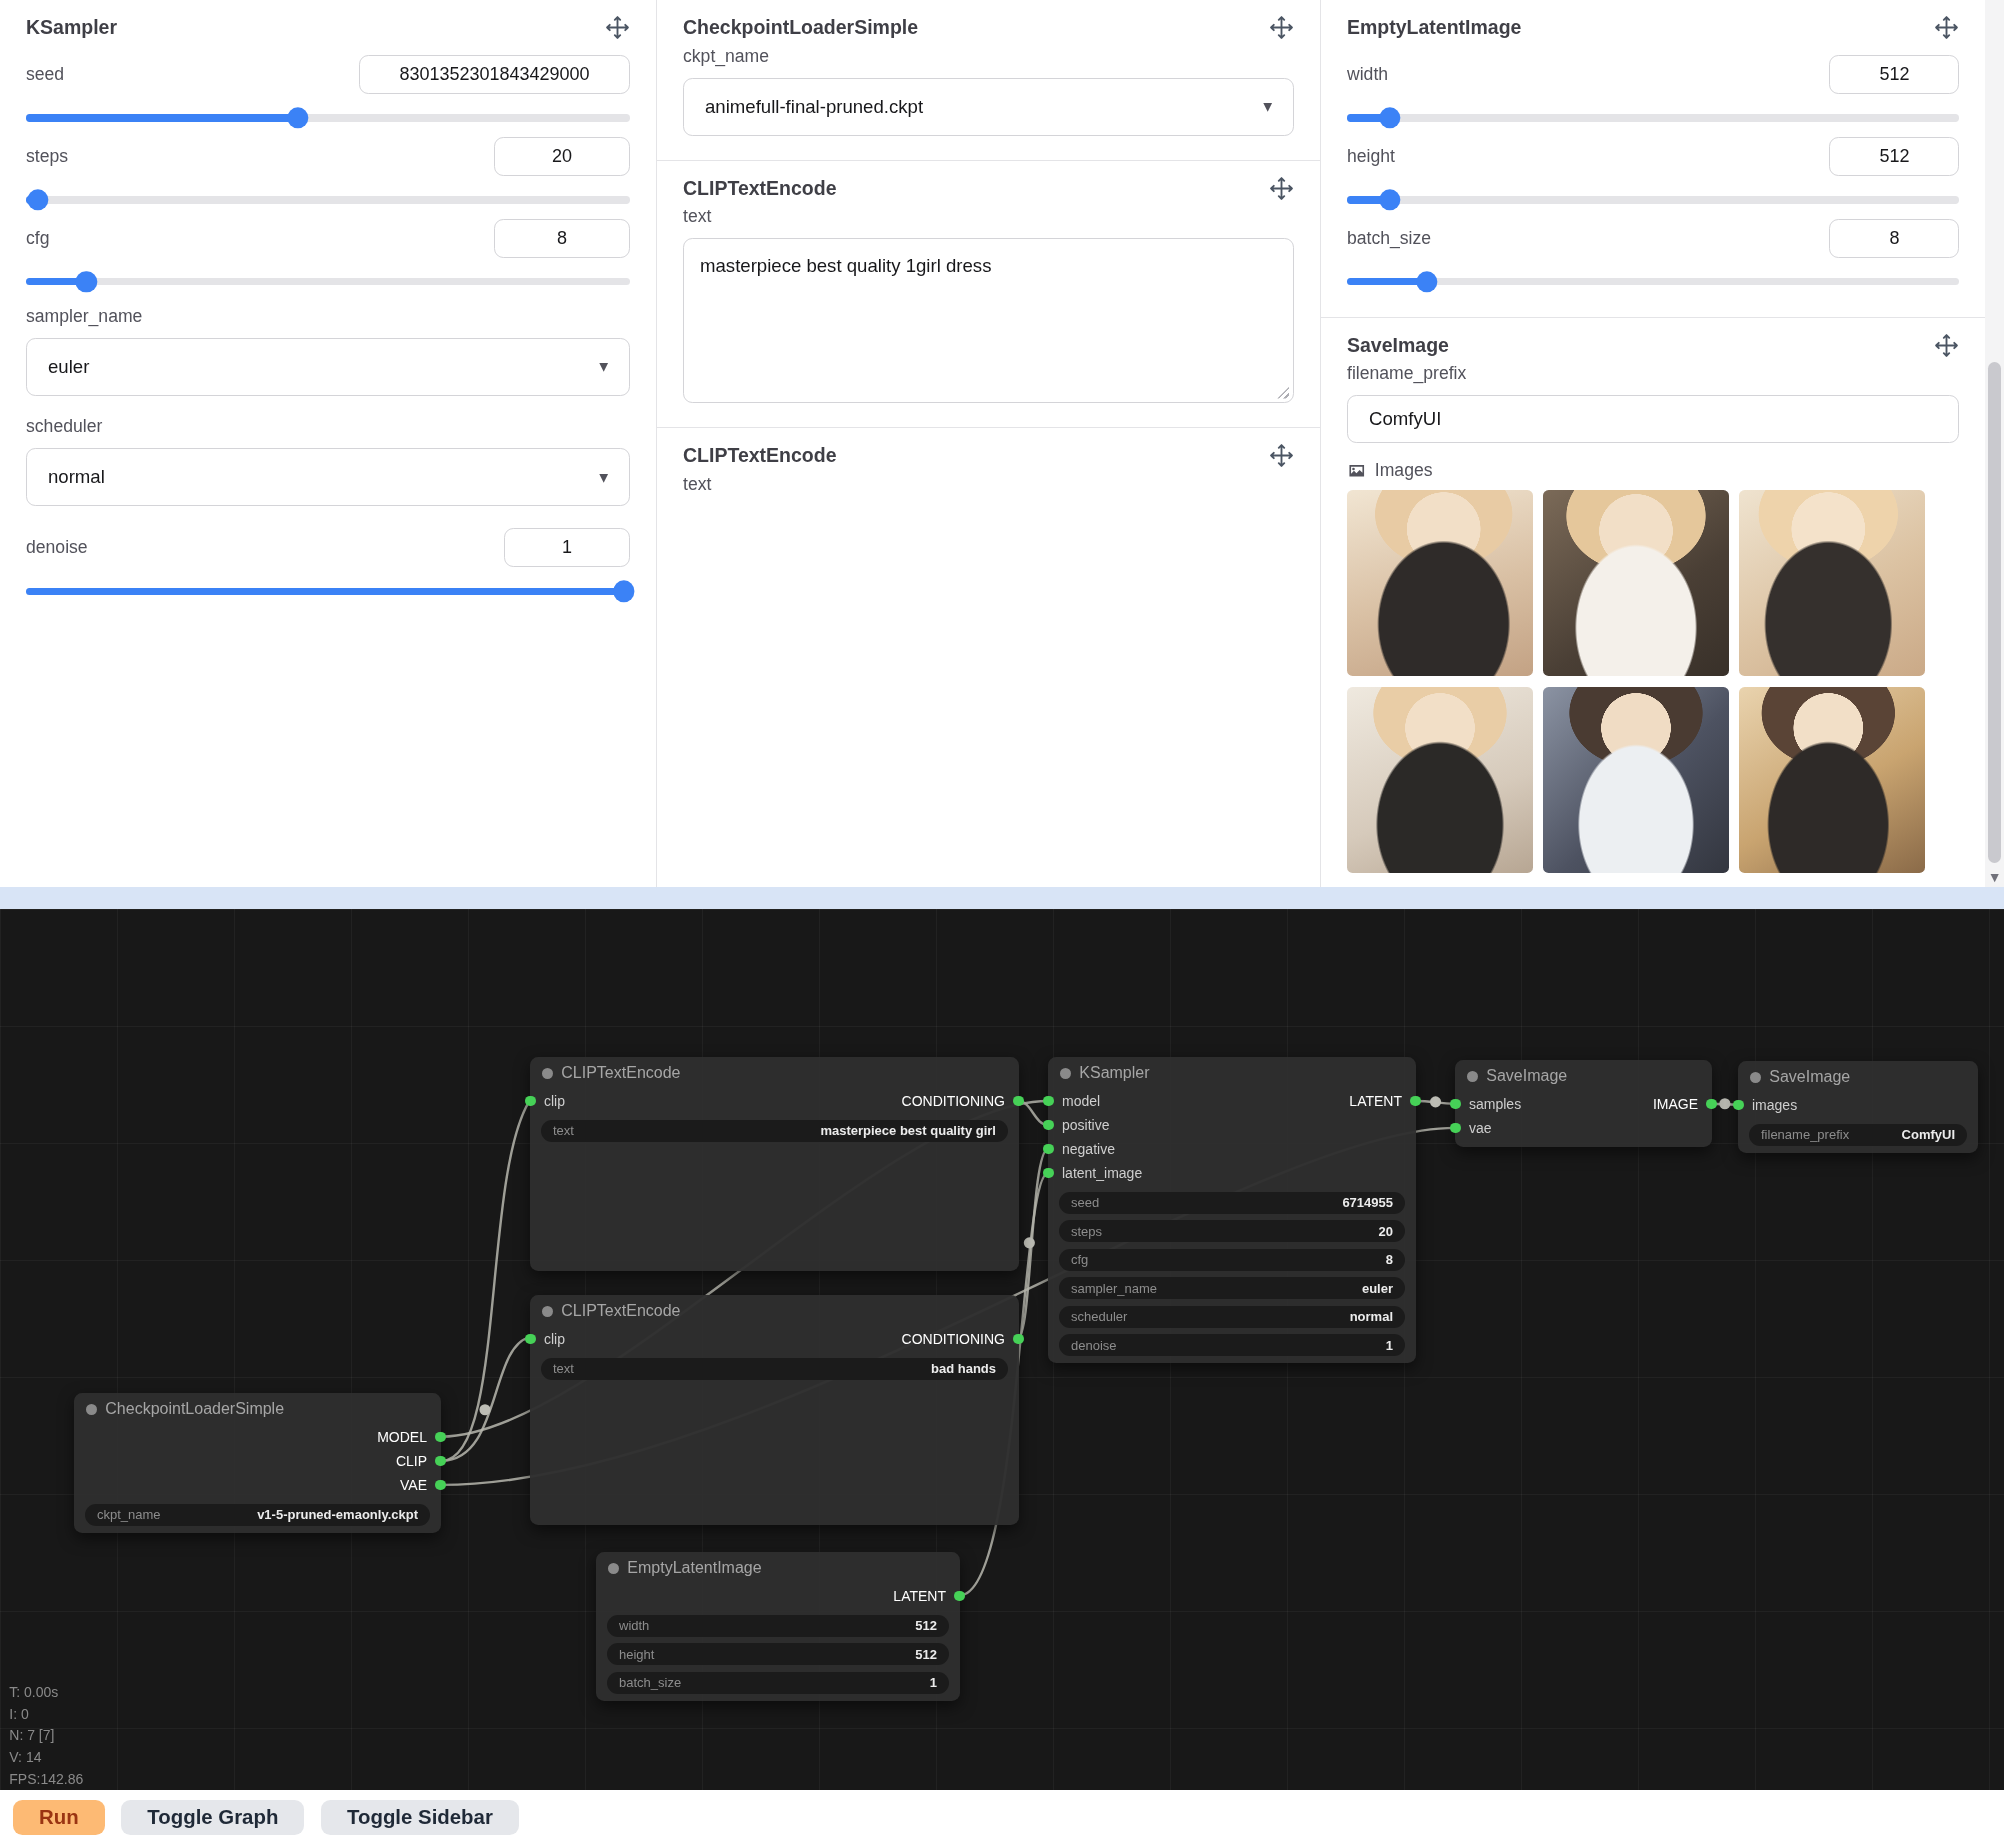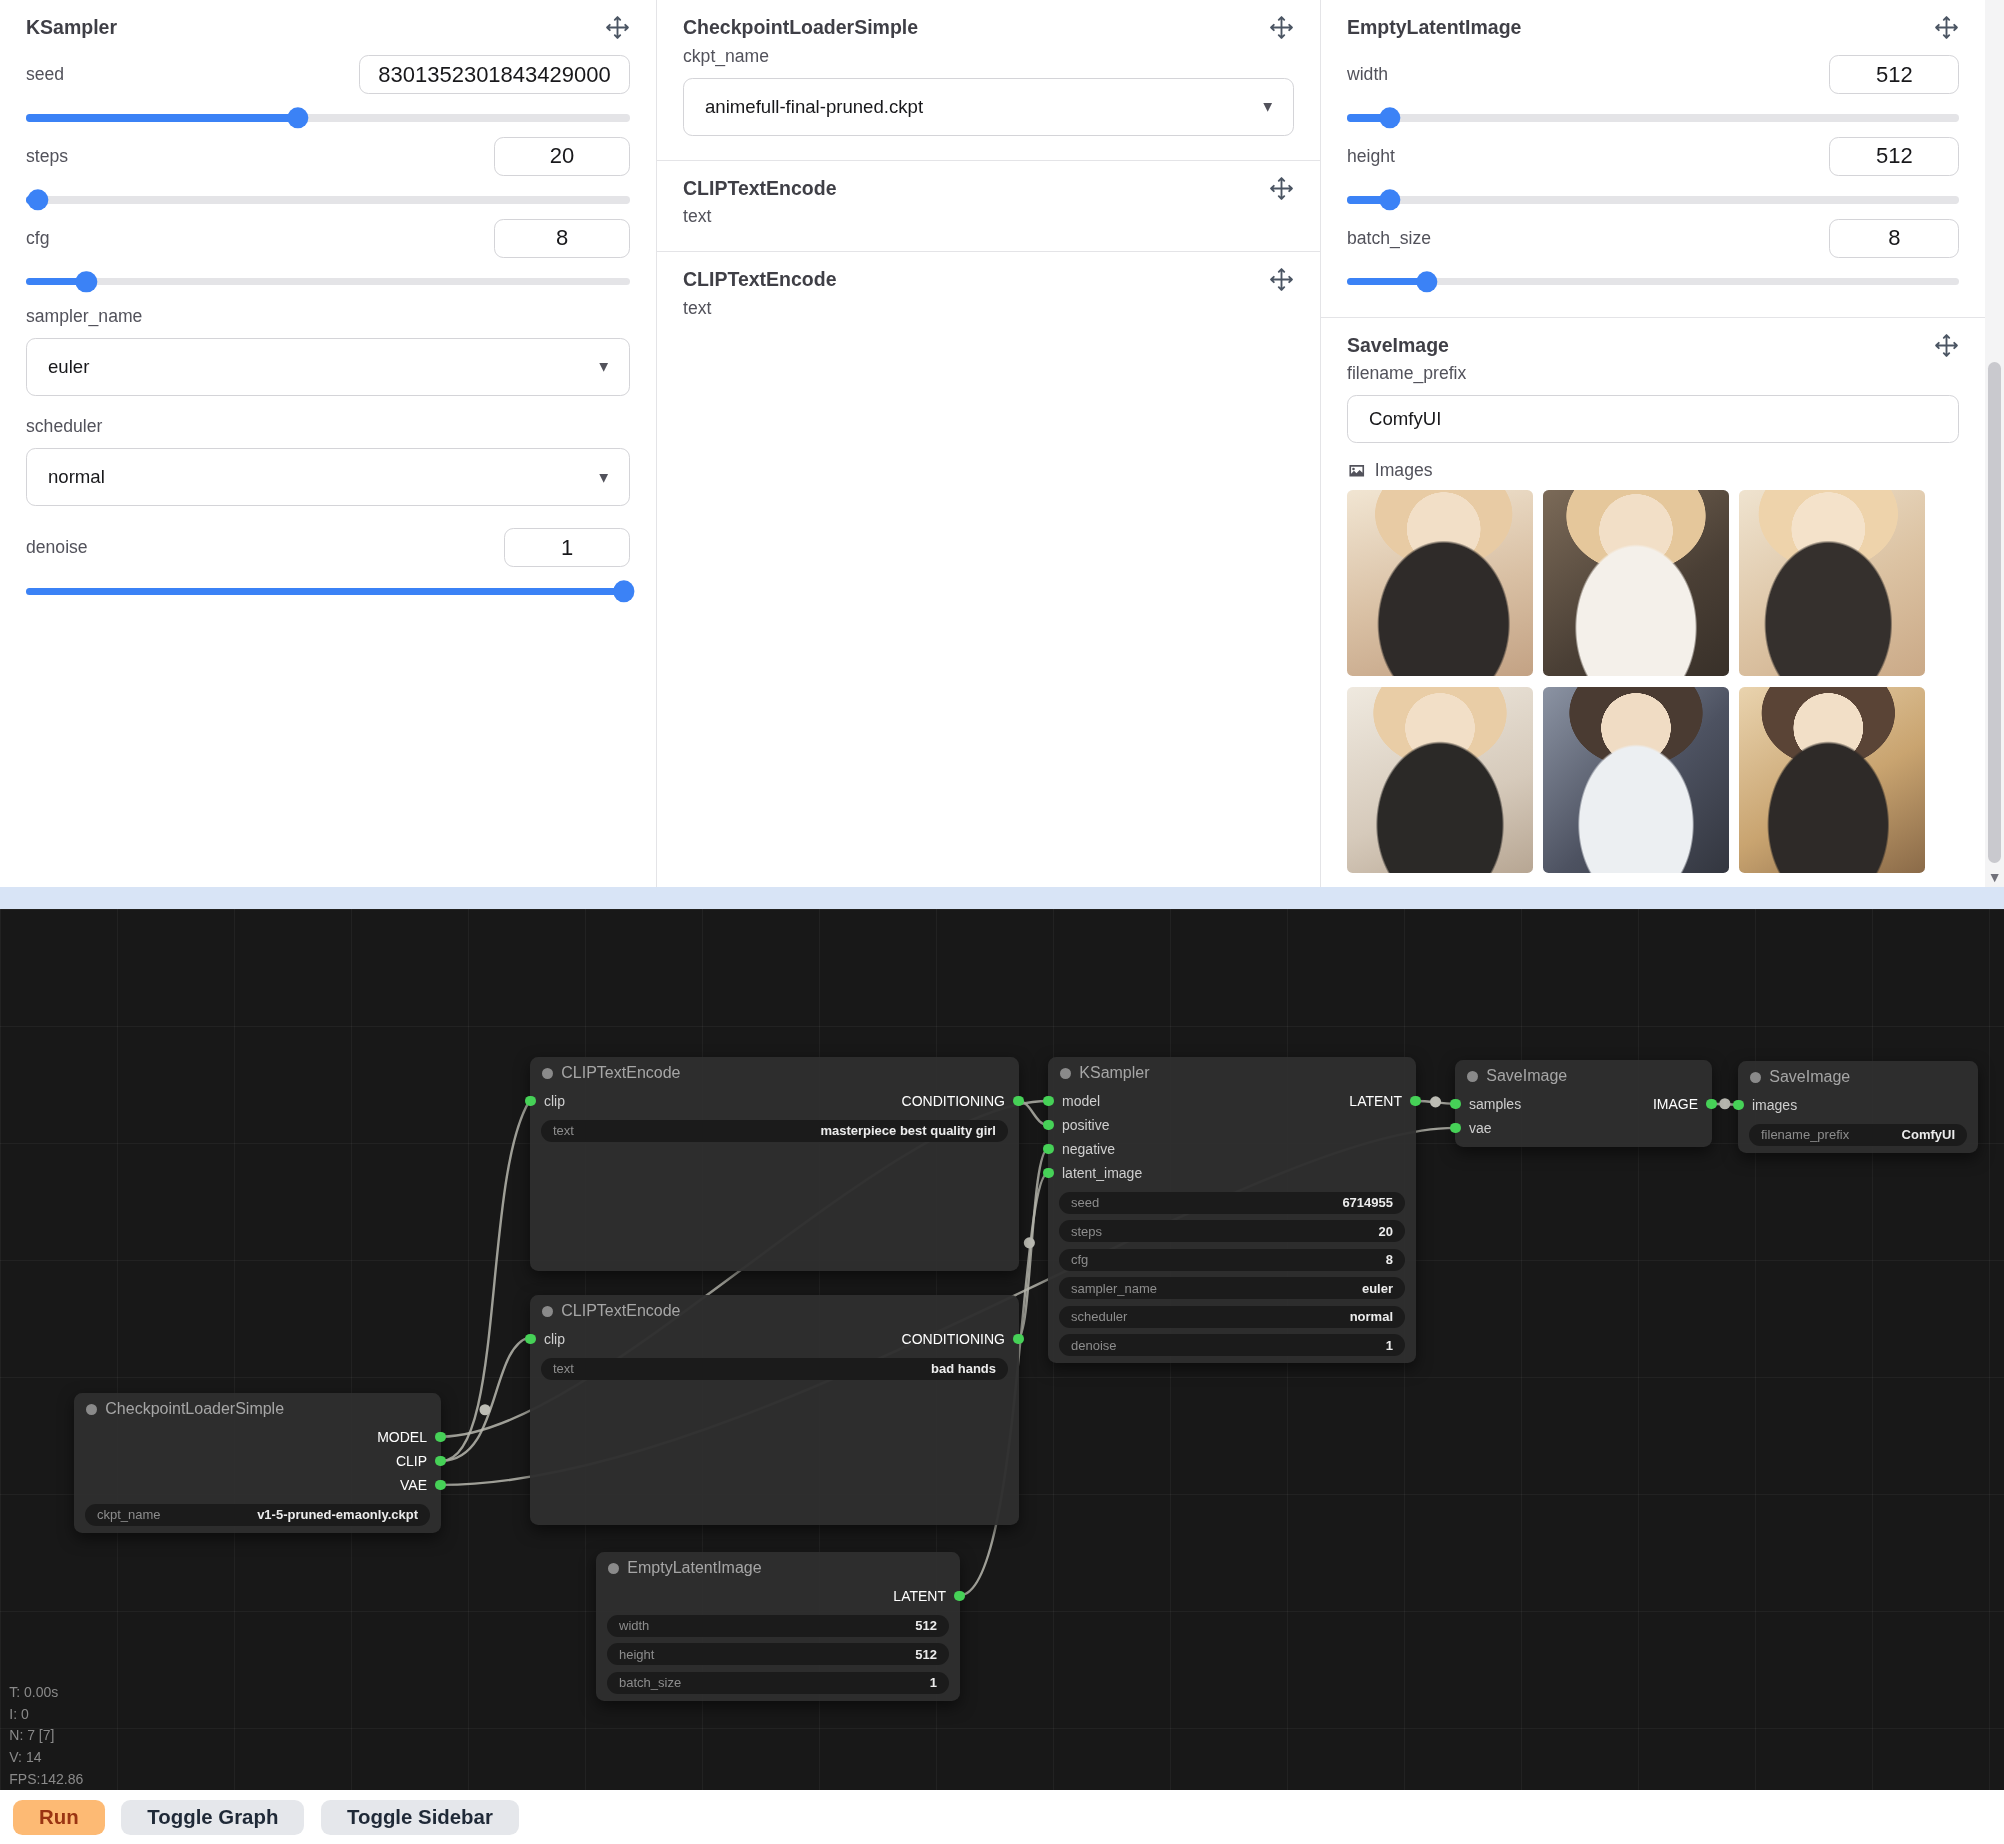--- a/index.html
+++ b/index.html
@@ -16,21 +16,21 @@
   .panel { padding: 15px 26px 24px 26px; }
   .panel + .panel { border-top: 0.9px solid #e4e4e7; }
   .panel-head { display: flex; justify-content: space-between; align-items: center; margin-bottom: 5.6px; }
   .panel-head h2 { font-size: 19.5px; font-weight: 600; color: #3f3f46; }
   .move-icon { width: 25px; height: 25px; color: #4b5563; cursor: grab; }
   .move-icon svg { width: 100%; height: 100%; }
 
   .frow { display: flex; justify-content: space-between; align-items: center; margin-top: 15px; }
   .frow label, .fcol label { font-size: 17.6px; color: #52525b; }
   input.num { height: 39px; border: 0.9px solid #d4d4d8; border-radius: 9.3px; text-align: center;
-              font-size: 22px; color: #18181b; font-family: "Liberation Sans", sans-serif; background: #fff; outline: none; }
+              font-size: 18px; color: #18181b; font-family: "Liberation Sans", sans-serif; background: #fff; outline: none; }
   .w-seed { width: 271px; } .w-sm { width: 136px; } .w-denoise { width: 126px; } .w-dim { width: 130px; }
 
   .slider { position: relative; height: 7.4px; background: #e4e4e7; border-radius: 3.7px; margin: 20.4px 0 7.4px 0; cursor: pointer; }
   .slider .fill { position: absolute; left: 0; top: 0; bottom: 0; width: var(--pct, 0%); background: #3b82f6; border-radius: 3.7px; }
   .slider .thumb { position: absolute; top: 50%; left: var(--pct, 0%); width: 21.3px; height: 21.3px;
                    background: #3b82f6; border-radius: 50%; transform: translate(-50%, -50%); }
 
   .fcol { margin-top: 20.4px; }
   .select { height: 58px; border: 0.9px solid #d4d4d8; border-radius: 9.3px; display: flex; align-items: center;
             justify-content: space-between; padding: 0 21px; font-size: 18.6px; color: #18181b; margin-top: 11px;
@@ -181,20 +181,24 @@
     <section class="panel">
       <div class="panel-head">
         <h2>CLIPTextEncode</h2>
         <span class="move-icon">
           <svg viewBox="0 0 24 24" fill="none" stroke="currentColor" stroke-width="1.8" stroke-linecap="round" stroke-linejoin="round">
             <path d="M12 2v20M2 12h20M12 2l-2.6 2.6M12 2l2.6 2.6M12 22l-2.6-2.6M12 22l2.6-2.6M2 12l2.6-2.6M2 12l2.6 2.6M22 12l-2.6-2.6M22 12l-2.6 2.6"></path>
           </svg>
         </span>
       </div>
       <label style="font-size:17.6px;color:#52525b;">text</label>
+      <div class="textarea">
+        <span>masterpiece best quality 1girl dress</span>
+        <i class="resize-corner"></i>
+      </div>
     </section>
 
     <section class="panel">
       <div class="panel-head">
         <h2>CLIPTextEncode</h2>
         <span class="move-icon">
           <svg viewBox="0 0 24 24" fill="none" stroke="currentColor" stroke-width="1.8" stroke-linecap="round" stroke-linejoin="round">
             <path d="M12 2v20M2 12h20M12 2l-2.6 2.6M12 2l2.6 2.6M12 22l-2.6-2.6M12 22l2.6-2.6M2 12l2.6-2.6M2 12l2.6 2.6M22 12l-2.6-2.6M22 12l-2.6 2.6"></path>
           </svg>
         </span>

